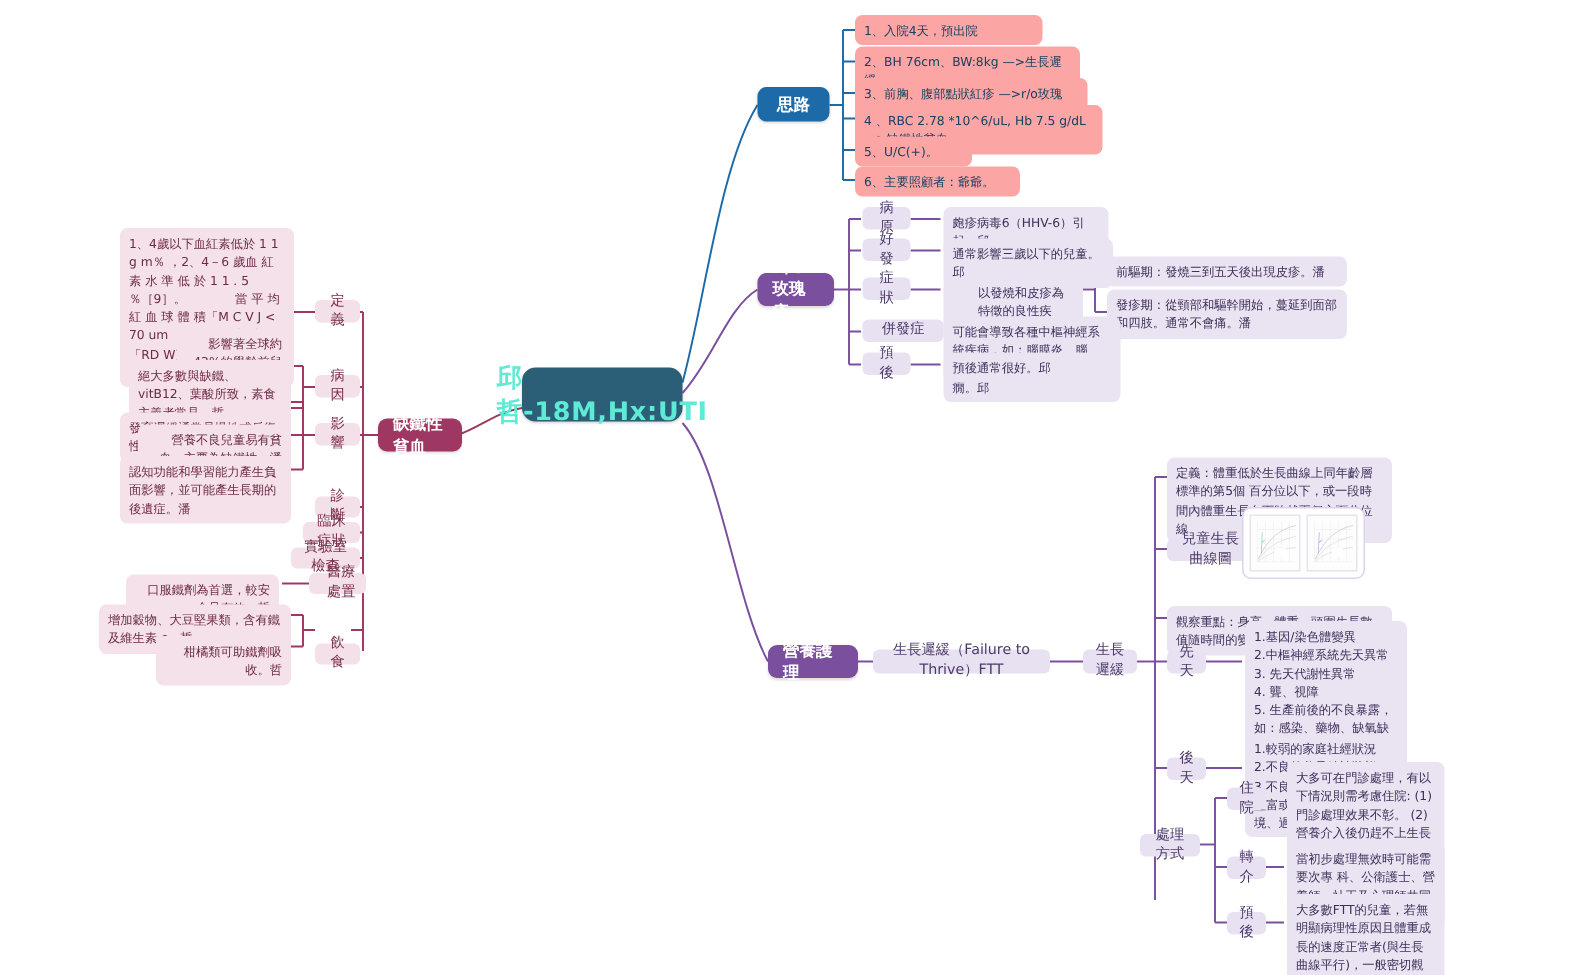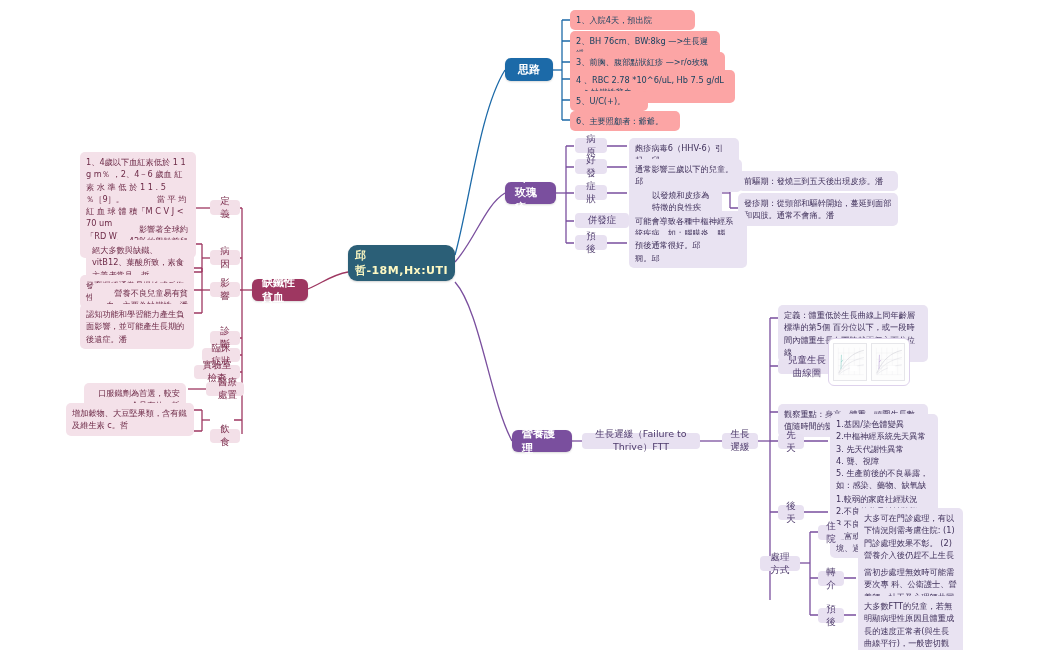--- a/index.html
+++ b/index.html
@@ -4,22 +4,22 @@
 <style>
   html,body{margin:0;padding:0;background:#ffffff;}
   body{width:1050px;height:650px;position:relative;overflow:hidden;
        font-family:"DejaVu Sans","Liberation Sans",sans-serif;}
   #canvas{position:absolute;left:0;top:0;width:1050px;height:650px;}
   svg.links{position:absolute;left:0;top:0;width:1050px;height:650px;pointer-events:none;}
 
   .node{position:absolute;box-sizing:border-box;}
 
   
-  .central{background:#2b5f77;color:#fef9c3;border-radius:9px;
-           font-size:11px;font-weight:bold;letter-spacing:.5px;
+  .central{background:#2b5f77;color:#5eead4;border-radius:9px;
+           font-size:17px;font-weight:bold;letter-spacing:.5px;
            display:flex;align-items:center;justify-content:center;
            padding:9px 14px;box-shadow:0 1px 2px rgba(0,0,0,.18);}
 
   
   .l1{border-radius:6px;color:#fff;font-size:11px;font-weight:bold;
       display:flex;align-items:center;justify-content:center;padding:5px 10px;
       box-shadow:0 1px 2px rgba(0,0,0,.15);}
   .l1.blue{background:#1c6aa8;}
   .l1.purple{background:#7a4f9e;}
   .l1.wine{background:#9e3761;}
@@ -157,20 +157,21 @@
   <div class="node leaf wine" style="left:80px;top:304px;width:114px;">認知功能和學習能力產生負面影響，並可能產生長期的後遺症。潘</div>
 
   <div class="node l2 wine" style="left:210px;top:331px;width:30px;height:14px;">診斷</div>
   <div class="node l2 wine" style="left:202px;top:348px;width:38px;height:14px;">臨床症狀</div>
   <div class="node l2 wine" style="left:194px;top:365px;width:46px;height:14px;">實驗室檢查</div>
   <div class="node l2 wine" style="left:206px;top:382px;width:38px;height:14px;padding-left:12px;">醫療處置</div>
   <div class="node leaf wine wine-r" style="left:84px;top:383px;width:102px;">口服鐵劑為首選，較安全且有效。哲</div>
 
   <div class="node l2 wine" style="left:210px;top:413px;width:30px;height:14px;margin-top:16px;">飲食</div>
   <div class="node leaf wine" style="left:66px;top:403px;width:128px;">增加穀物、大豆堅果類，含有鐵及維生素 c。哲</div>
+  <div class="node leaf wine wine-r" style="left:104px;top:424px;width:90px;">柑橘類可助鐵劑吸收。哲</div>
 
   <div class="node l1 purple" style="left:512px;top:430px;width:60px;height:22px;">營養護理</div>
 
   <div class="node l2 purple" style="left:582px;top:433px;width:118px;height:16px;">生長遲緩（Failure to Thrive）FTT</div>
   <div class="node l2 purple" style="left:722px;top:433px;width:36px;height:16px;">生長遲緩</div>
 
   <div class="node leaf purple" style="left:778px;top:305px;width:150px;">定義：體重低於生長曲線上同年齡層標準的第5個 百分位以下，或一段時間內體重生長向下跨越兩個主百分位線</div>
 
   <div class="node l2 purple" style="left:778px;top:359px;width:58px;height:15px;">兒童生長曲線圖</div>
 

